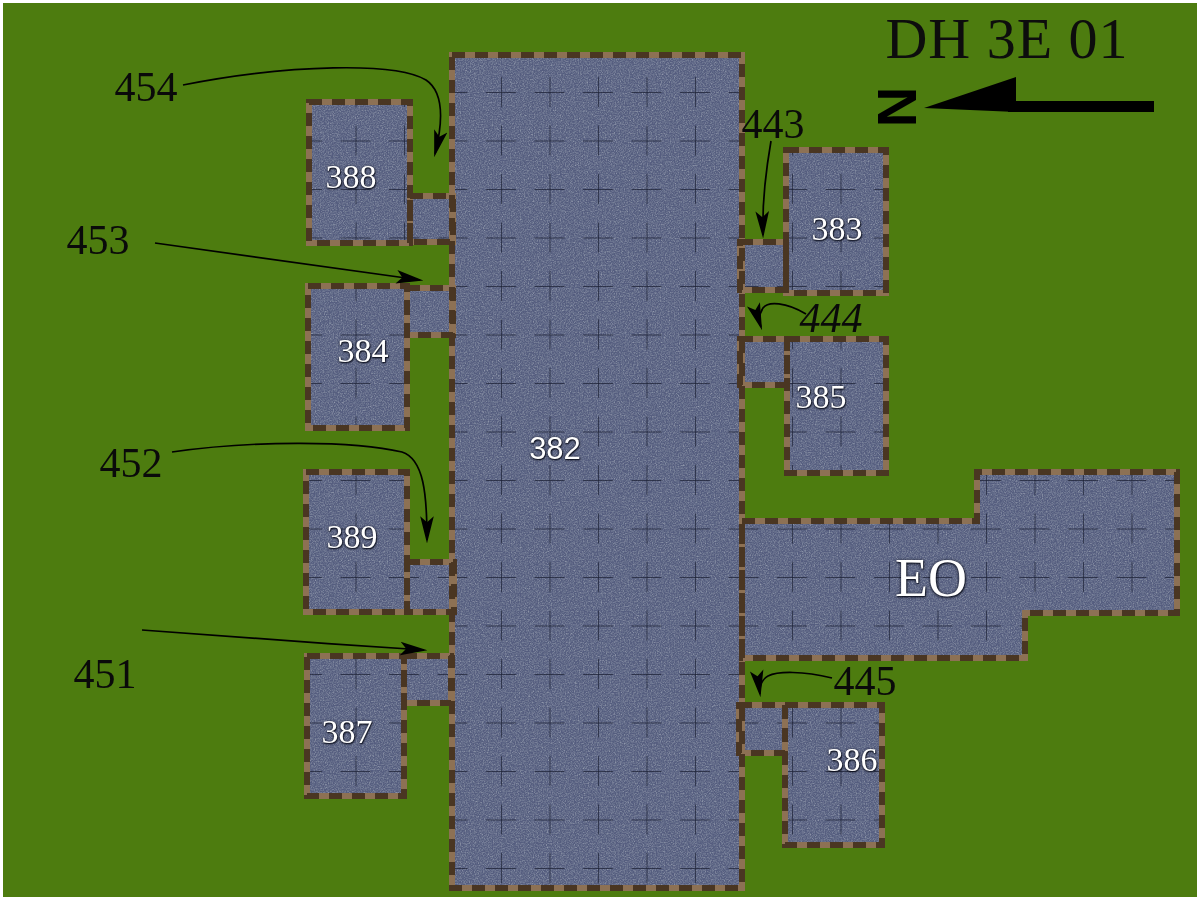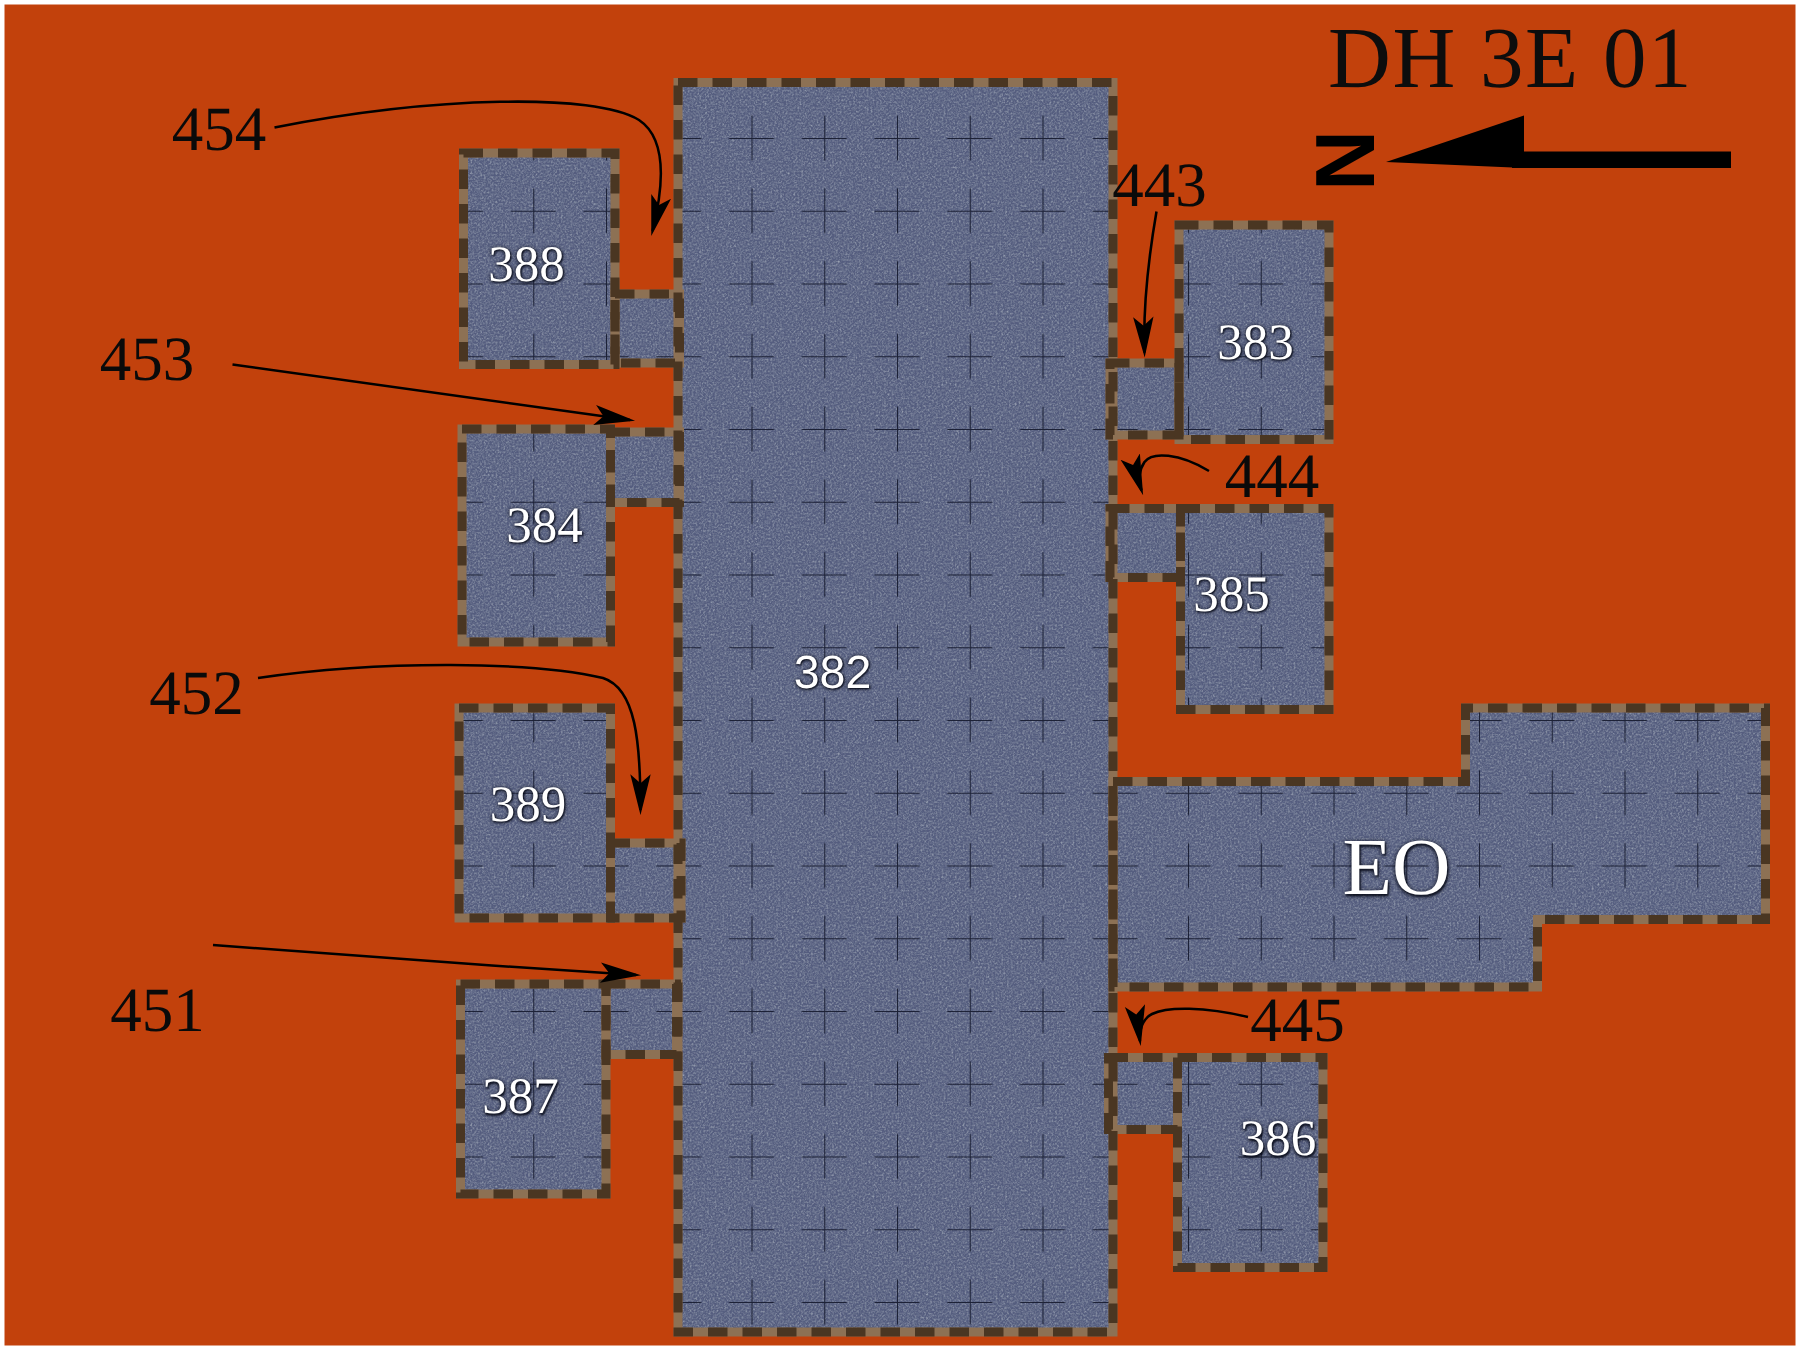--- a/index.html
+++ b/index.html
@@ -1,18 +1,18 @@
 <!DOCTYPE html>
 <html><head>
 <meta charset="utf-8">
 <style>
   html,body{margin:0;padding:0;background:#888;}
   #stage{
     position:relative;width:1200px;height:900px;overflow:hidden;
-    background:#c2410c;
+    background:#4d7c0f;
     font-family:"Liberation Serif", serif;
   }
   #map-svg{position:absolute;left:0;top:0;width:1200px;height:900px;}
   .frame{position:absolute;left:0;top:0;right:0;bottom:0;border:3px solid #ffffff;pointer-events:none;z-index:30;}
   .lbl{position:absolute;transform:translate(-50%,-50%);white-space:nowrap;z-index:20;line-height:1;}
   .lbl-room{
     color:#ffffff;font-size:34px;
     font-family:"Liberation Serif", serif;
     text-shadow:0 1px 2px rgba(5,8,20,.75), 0 0 3px rgba(5,8,20,.55), 1px 1px 1px rgba(5,8,20,.6);
   }
@@ -117,21 +117,21 @@
   <div class="lbl lbl-room" style="left:837px;top:229px;">383</div>
   <div class="lbl lbl-room" style="left:363px;top:351px;">384</div>
   <div class="lbl lbl-room" style="left:821px;top:397px;">385</div>
   <div class="lbl lbl-room" style="left:852px;top:760px;text-align:right;">386</div>
   <div class="lbl lbl-room" style="left:347px;top:732px;text-align:center;">387</div>
   <div class="lbl lbl-room" style="left:351px;top:167px;margin-top:10px;">388</div>
   <div class="lbl lbl-room" style="left:352px;top:537px;">389</div>
   <div class="lbl lbl-eo" style="left:931px;top:578px;">EO</div>
 
   <div class="lbl lbl-ann" style="left:773px;top:124px;text-align:right;">443</div>
-  <div class="lbl lbl-ann" style="left:848px;top:318px;">444</div>
+  <div class="lbl lbl-ann" style="left:831px;top:318px;font-style:italic;">444</div>
   <div class="lbl lbl-ann" style="left:865px;top:681px;">445</div>
   <div class="lbl lbl-ann" style="left:105px;top:640px;margin-top:34px;">451</div>
   <div class="lbl lbl-ann" style="left:131px;top:463px;">452</div>
   <div class="lbl lbl-ann" style="left:98px;top:240px;">453</div>
   <div class="lbl lbl-ann" style="left:146px;top:87px;">454</div>
 
   <div class="frame"></div>
 </div>
 
 </body></html>

